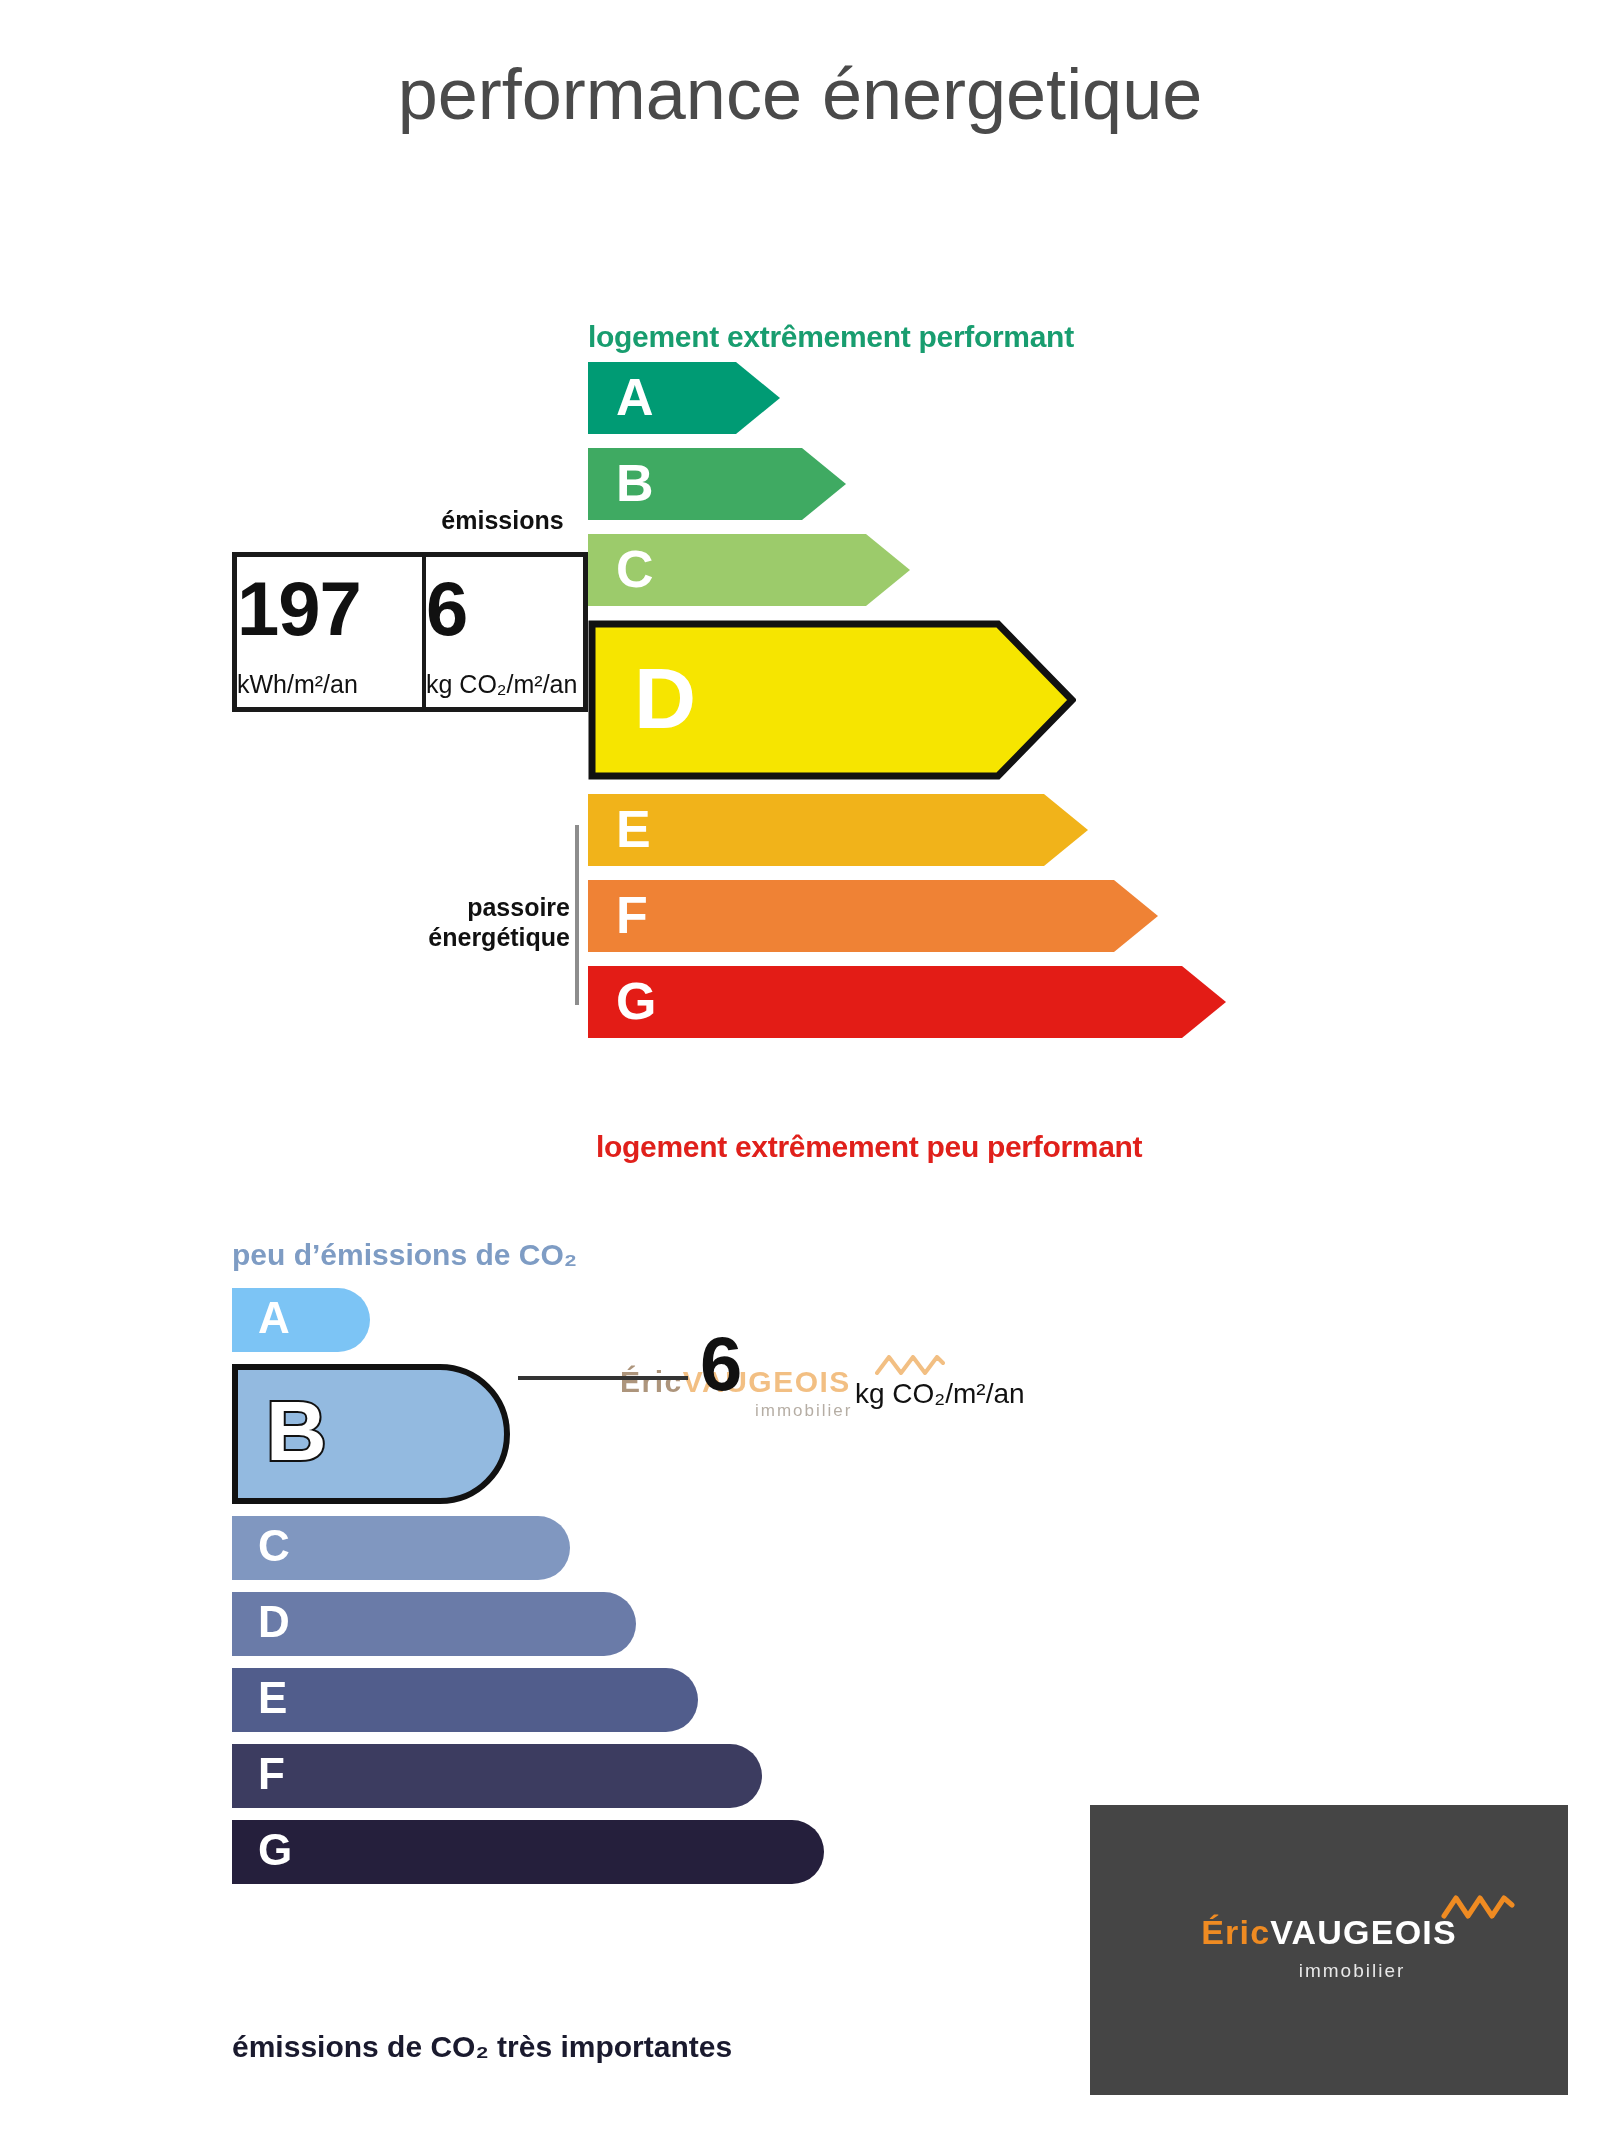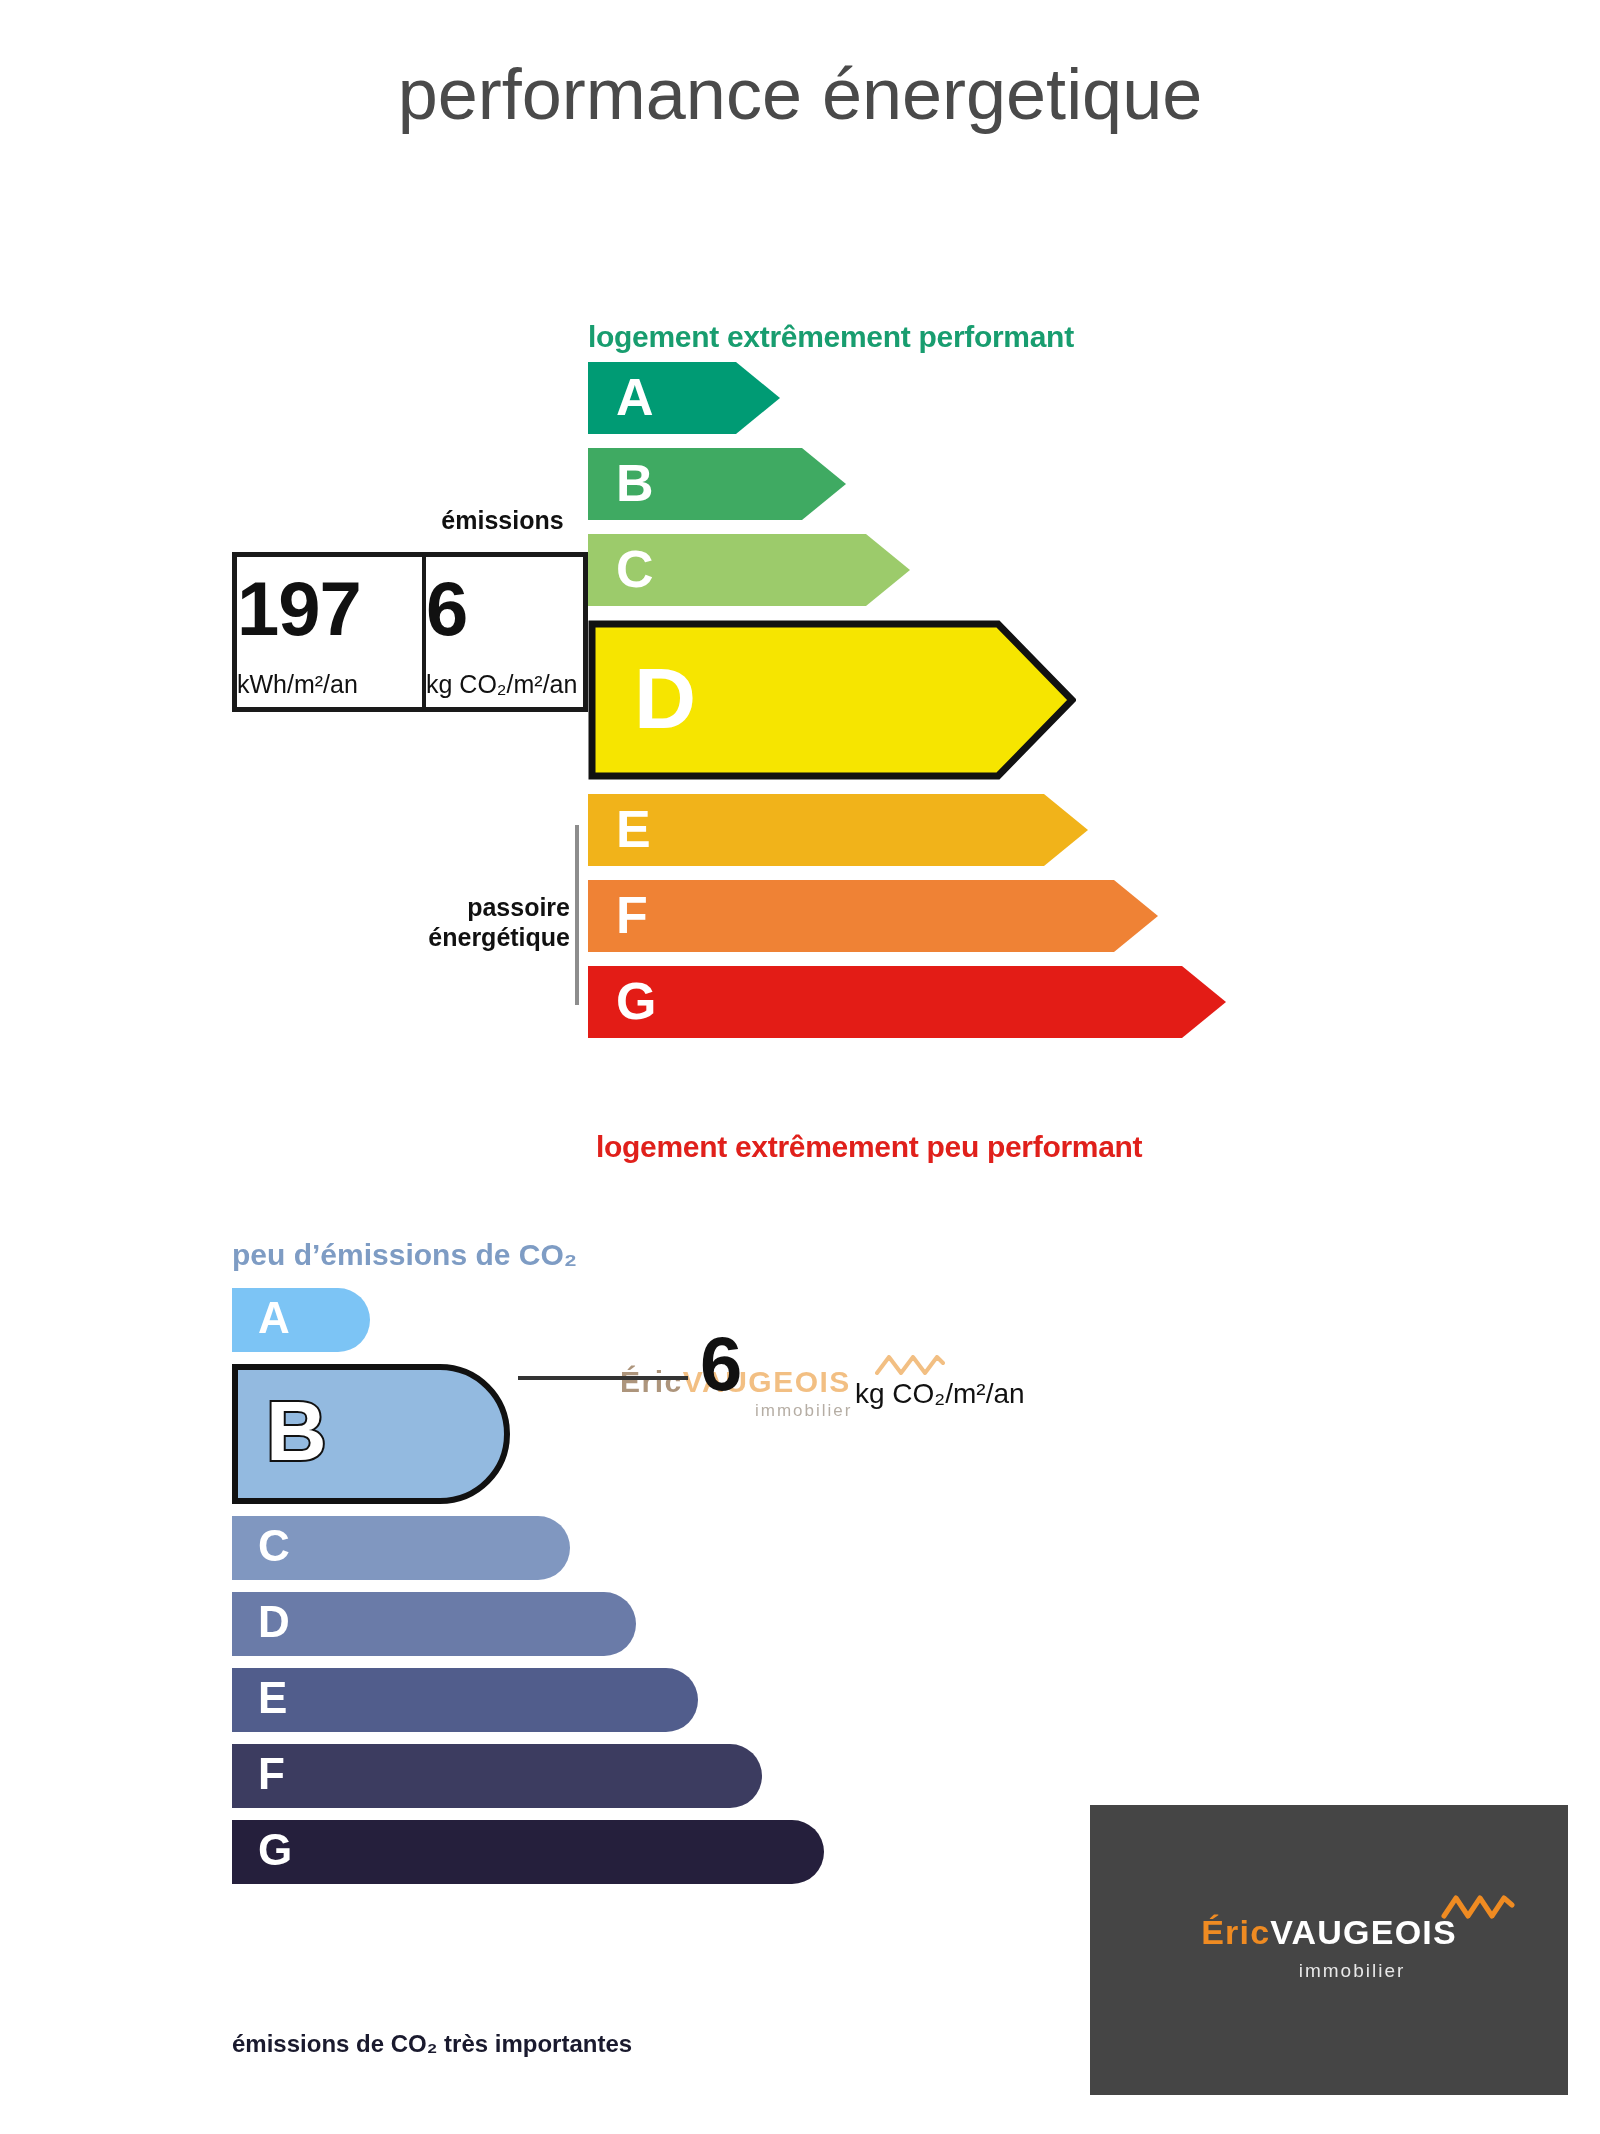--- a/index.html
+++ b/index.html
@@ -217,21 +217,21 @@
     left: 232px;
     top: 18px;
     font-size: 30px;
     font-weight: bold;
     color: #7e9cc4;
   }
   .co2-caption-bottom {
     position: absolute;
     left: 232px;
     top: 810px;
-    font-size: 24px;
+    font-size: 30px;
     font-weight: bold;
     color: #1a1a2e;
   }
   .c-row {
     position: absolute;
     left: 232px;
     height: 64px;
   }
   .c-bar {
     position: absolute;

